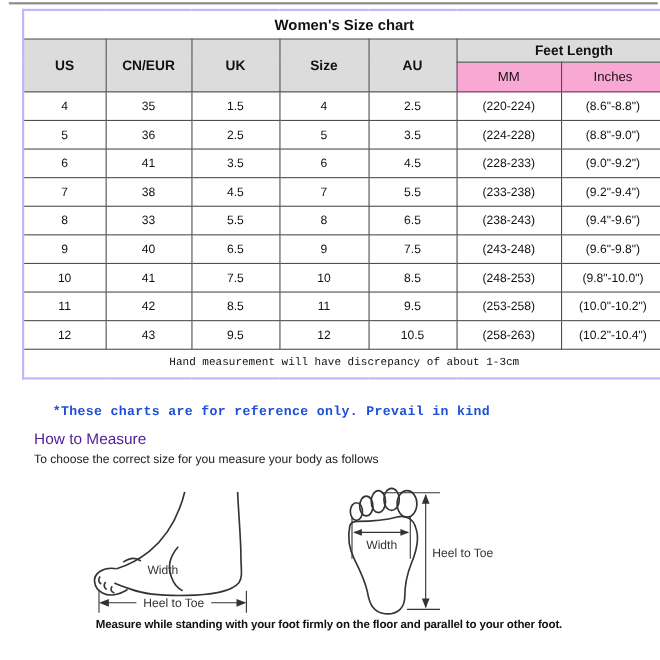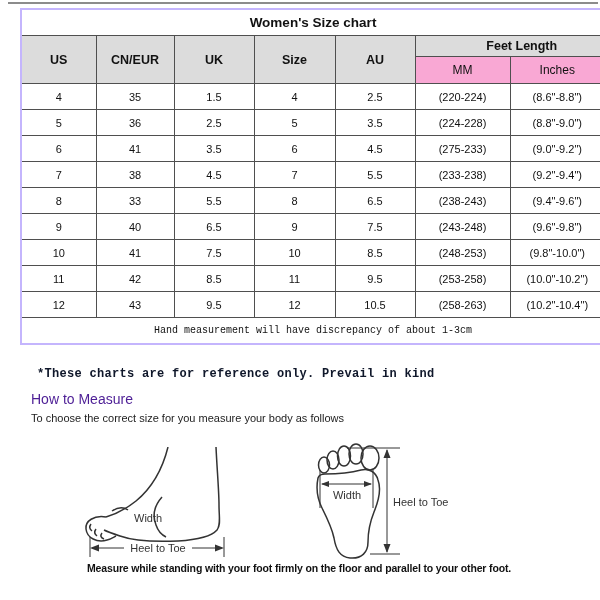--- a/index.html
+++ b/index.html
@@ -20,23 +20,23 @@
   tr.title-row th{height:25px;background:#ffffff;font-size:13.5px;font-weight:bold;}
   tr.head-row th{background:#dcdcdc;font-size:12.5px;font-weight:bold;}
   tr.head-row th.feet-th{height:20px;padding-left:24px;}
   tr.sub-row th{background:#f9a8d4;font-size:12px;font-weight:normal;height:26px;}
   tbody td{height:25px;font-size:11px;}
   tfoot td{
     height:25px;font-family:"Liberation Mono",monospace;font-size:10px;
     font-weight:normal;letter-spacing:0px;
   }
   .ref-note{
-    position:absolute;left:37px;top:367px;
+    position:absolute;left:48px;top:367px;
     font-family:"Liberation Mono",monospace;font-size:12px;font-weight:bold;
-    letter-spacing:0.3px;color:#0f172a;white-space:nowrap;
+    letter-spacing:0.3px;color:#1d4ed8;white-space:nowrap;
   }
   .howto-title{
     position:absolute;left:31px;top:391px;font-size:14px;color:#4c1d95;white-space:nowrap;
   }
   .howto-sub{
     position:absolute;left:31px;top:412px;font-size:11px;color:#222;white-space:nowrap;
   }
   .diagram{position:absolute;}
   .diagram path,.diagram line,.diagram ellipse{fill:none;stroke:#333;}
   .outline{stroke-width:1.5;}
@@ -100,21 +100,21 @@
         <td>3.5</td>
         <td>(224-228)</td>
         <td>(8.8"-9.0")</td>
       </tr>
       <tr>
         <td>6</td>
         <td>41</td>
         <td>3.5</td>
         <td>6</td>
         <td>4.5</td>
-        <td>(275-233)</td>
+        <td>(228-233)</td>
         <td>(9.0"-9.2")</td>
       </tr>
       <tr>
         <td>7</td>
         <td>38</td>
         <td>4.5</td>
         <td>7</td>
         <td>5.5</td>
         <td>(233-238)</td>
         <td>(9.2"-9.4")</td>

